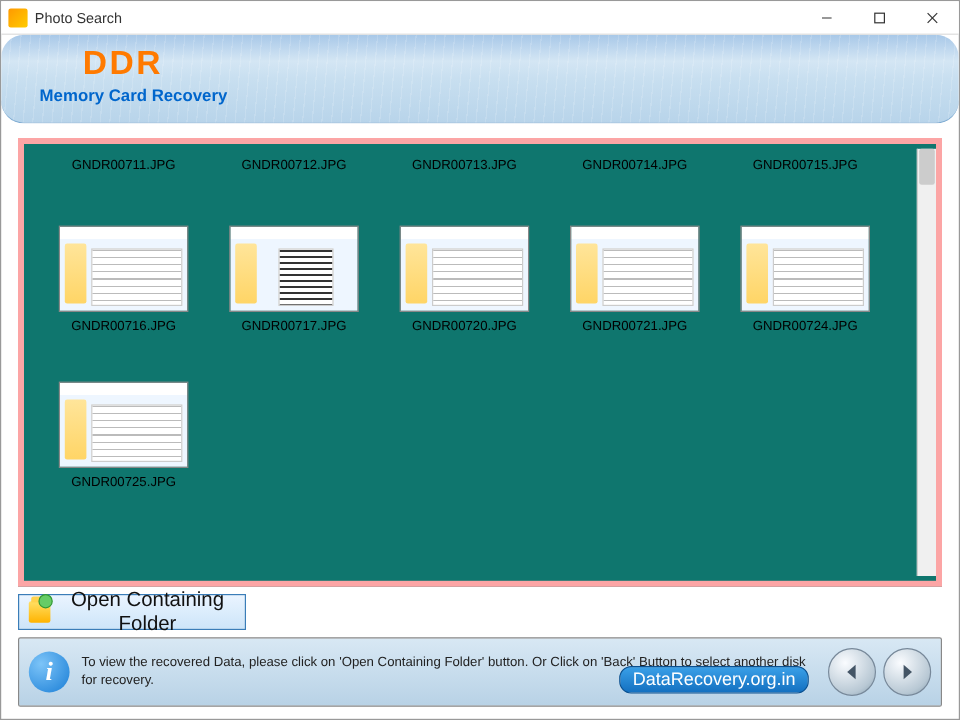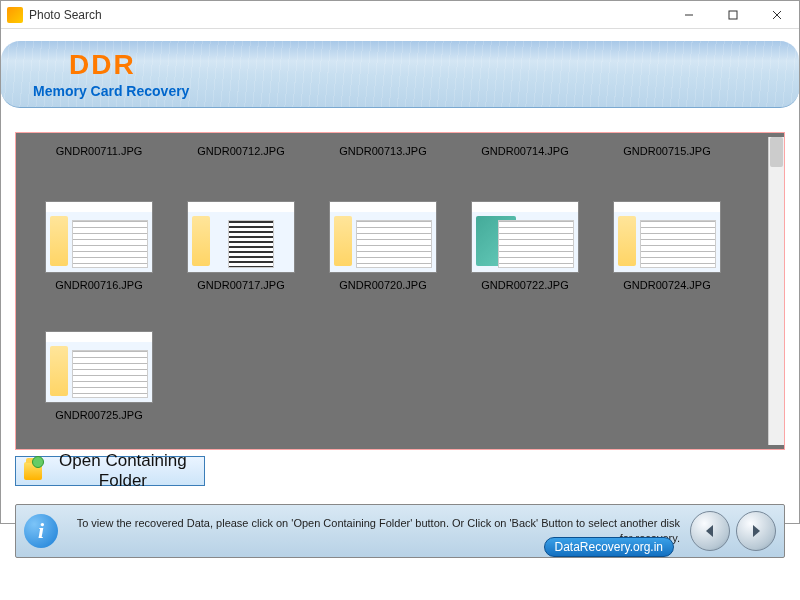--- a/index.html
+++ b/index.html
@@ -1,46 +1,46 @@
 <!DOCTYPE html>
 <html><head>
 <meta charset="utf-8">
 <style>
 * { box-sizing: border-box; margin: 0; padding: 0; }
 body { font-family: 'Segoe UI', Tahoma, sans-serif; font-size: 12px; background: #fff; width: 800px; height: 600px; overflow: hidden; }
-.window { width: 800px; height: 524px; border: 1px solid #999; display: flex; flex-direction: column; background: #fff; gap: 12px; }
+.window { width: 800px; height: 600px; border: 1px solid #999; display: flex; flex-direction: column; background: #fff; }
 .titlebar { height: 28px; background: #fff; display: flex; align-items: center; padding: 0 0 0 6px; border-bottom: 1px solid #ddd; }
 .titlebar-icon { width: 16px; height: 16px; background: linear-gradient(135deg, #f90, #fc0); border-radius: 2px; margin-right: 6px; }
 .titlebar-title { flex: 1; font-size: 12px; color: #333; }
 .win-btn { width: 44px; height: 28px; display: flex; align-items: center; justify-content: center; color: #333; }
 .header-banner { height: 74px; background: linear-gradient(to bottom, #a8c8e8 0%, #d4e6f4 30%, #c8dff0 50%, #b8d4ea 100%); position: relative; border-bottom: 1px solid #7aa8d0; padding: 8px 20px; border-radius: 19px; }
 .header-banner::before { content: ""; position: absolute; inset: 0; background: repeating-linear-gradient(95deg, rgba(255,255,255,0.15) 0px, rgba(255,255,255,0.15) 1px, transparent 1px, transparent 8px); }
 .brand-logo { font-family: Impact, 'Arial Black', sans-serif; font-size: 28px; font-weight: 900; color: #ff7a00; letter-spacing: 2px; position: relative; z-index: 1; margin-left: 48px; }
 .brand-sub { font-size: 14px; color: #0066cc; font-weight: 600; margin-top: 2px; position: relative; z-index: 1; margin-left: 12px; }
 .content { flex: 1; padding: 12px 14px 4px 14px; display: flex; flex-direction: column; }
-.results-frame { flex: 1; border: 1px solid #fca5a5; background: #737373; position: relative; overflow: hidden; }
+.results-frame { flex: 1; border: 5px solid #fca5a5; background: #0f766e; position: relative; overflow: hidden; }
 .results-scroll { position: absolute; top: 4px; right: 0; width: 16px; bottom: 4px; background: #f0f0f0; border-left: 1px solid #ccc; }
 .scroll-thumb { position: absolute; top: 0; left: 1px; right: 1px; height: 30px; background: #ccc; border-radius: 2px; }
 .results-inner { padding: 8px 22px 8px 12px; display: flex; flex-wrap: wrap; gap: 0; }
 .thumb-item { width: 142px; height: 130px; display: flex; flex-direction: column; align-items: center; justify-content: center; padding: 4px 2px; }
 .thumb-item.row1 { height: 40px; justify-content: flex-start; }
 .thumb-box { width: 108px; height: 72px; border: 1px solid #888; background: linear-gradient(to bottom, #fff 0%, #fff 15%, #eef6ff 15%, #eef6ff 100%); margin-bottom: 6px; position: relative; overflow: hidden; }
 .thumb-box::before { content: ""; position: absolute; top: 14px; left: 4px; width: 18px; height: 50px; background: linear-gradient(to bottom, #ffe59a, #ffd566); border-radius: 2px; }
 .thumb-box::after { content: ""; position: absolute; top: 18px; left: 26px; right: 4px; height: 46px; background: repeating-linear-gradient(to bottom, #bbb 0, #bbb 1px, transparent 1px, transparent 6px), #fff; border: 1px solid #ccc; }
 .thumb-box.alt::after { background: repeating-linear-gradient(to bottom, #333 0, #333 2px, transparent 2px, transparent 5px), #fff; left: 40px; right: 20px; }
 .thumb-box.wide::before { width: 40px; background: linear-gradient(135deg, #4a9, #6cb); }
 .thumb-label { font-size: 11px; color: #000; text-align: center; white-space: nowrap; }
 .open-folder-btn { margin-top: 6px; width: 190px; height: 30px; background: linear-gradient(to bottom, #eaf4ff, #cde5f9); border: 1px solid #3a7db8; display: flex; align-items: center; padding: 0 8px; gap: 8px; font-size: 17px; color: #111; }
 .folder-icon { width: 22px; height: 18px; background: linear-gradient(to bottom, #ffe066, #ffb300); border-radius: 2px; position: relative; }
 .folder-icon::before { content: ""; position: absolute; top: -4px; left: 2px; width: 10px; height: 5px; background: #ffd24d; border-radius: 2px 2px 0 0; }
 .folder-icon::after { content: ""; position: absolute; top: -6px; right: -2px; width: 10px; height: 10px; background: #6c6; border-radius: 50%; border: 1px solid #393; }
 .footer { height: 58px; margin: 2px 14px 10px 14px; border: 1px solid #888; border-radius: 2px; background: linear-gradient(to bottom, #d8e8f4, #b8d2e6); display: flex; align-items: center; padding: 6px 8px; gap: 10px; position: relative; }
 .info-icon-c { width: 34px; height: 34px; border-radius: 50%; background: radial-gradient(circle at 30% 30%, #7cc4f8, #1a7ed6); display: flex; align-items: center; justify-content: center; color: #fff; font-style: italic; font-family: Georgia, serif; font-size: 22px; font-weight: bold; flex-shrink: 0; }
-.footer-text { flex: 1; font-size: 11px; color: #222; line-height: 1.35; text-align: right; }
-.watermark { position: absolute; right: 110px; bottom: 0; background: linear-gradient(to bottom, #3aa0e8, #1470c0); color: #fff; font-size: 12px; padding: 2px 10px; border-radius: 10px; border: 1px solid #0a5090; }
+.footer-text { flex: 1; font-size: 11px; color: #222; line-height: 1.35; }
+.watermark { position: absolute; right: 110px; bottom: 10px; background: linear-gradient(to bottom, #3aa0e8, #1470c0); color: #fff; font-size: 15px; padding: 2px 10px; border-radius: 10px; border: 1px solid #0a5090; }
 .nav-btns { display: flex; gap: 6px; flex-shrink: 0; }
 .nav-btn { width: 40px; height: 40px; border-radius: 50%; background: radial-gradient(circle at 35% 30%, #fafcff, #b8c8d4 70%, #8099aa); border: 1px solid #789; display: flex; align-items: center; justify-content: center; }
 .nav-btn svg { width: 18px; height: 18px; }
 </style>
 </head>
 <body>
 
 <div class="window">
   <div class="titlebar">
     <div class="titlebar-icon"></div>
@@ -94,22 +94,22 @@
         <div class="thumb-item">
             <div class="thumb-box alt"></div>
             <div class="thumb-label">GNDR00717.JPG</div>
           </div>
         <div class="thumb-item">
             <div class="thumb-box"></div>
             <div class="thumb-label">GNDR00720.JPG</div>
           </div>
 
         <div class="thumb-item">
-            <div class="thumb-box wide"></div>
-            <div class="thumb-label">GNDR00722.JPG</div>
+            <div class="thumb-box"></div>
+            <div class="thumb-label">GNDR00721.JPG</div>
           </div>
         <div class="thumb-item">
             <div class="thumb-box"></div>
             <div class="thumb-label">GNDR00724.JPG</div>
           </div>
         <div class="thumb-item">
             <div class="thumb-box"></div>
             <div class="thumb-label">GNDR00725.JPG</div>
           </div>
       </div>

